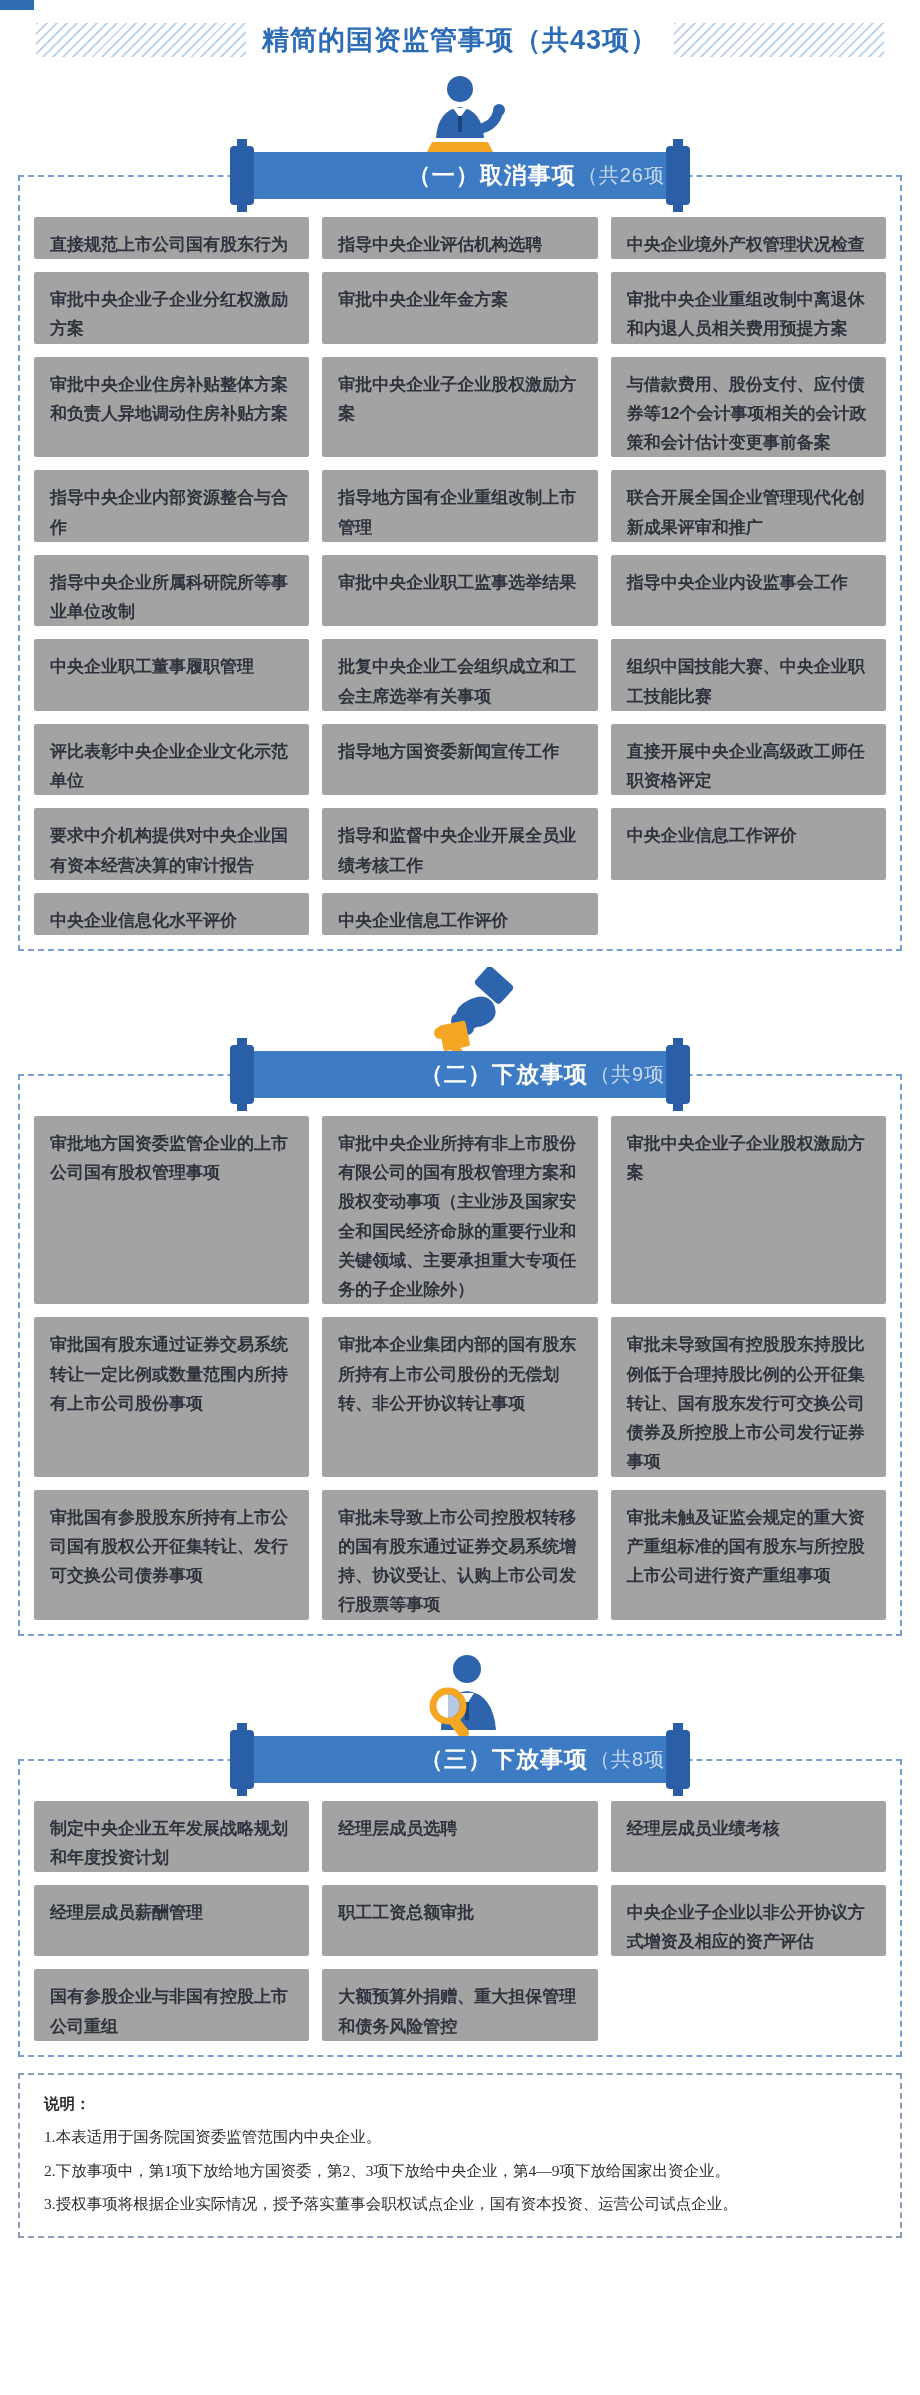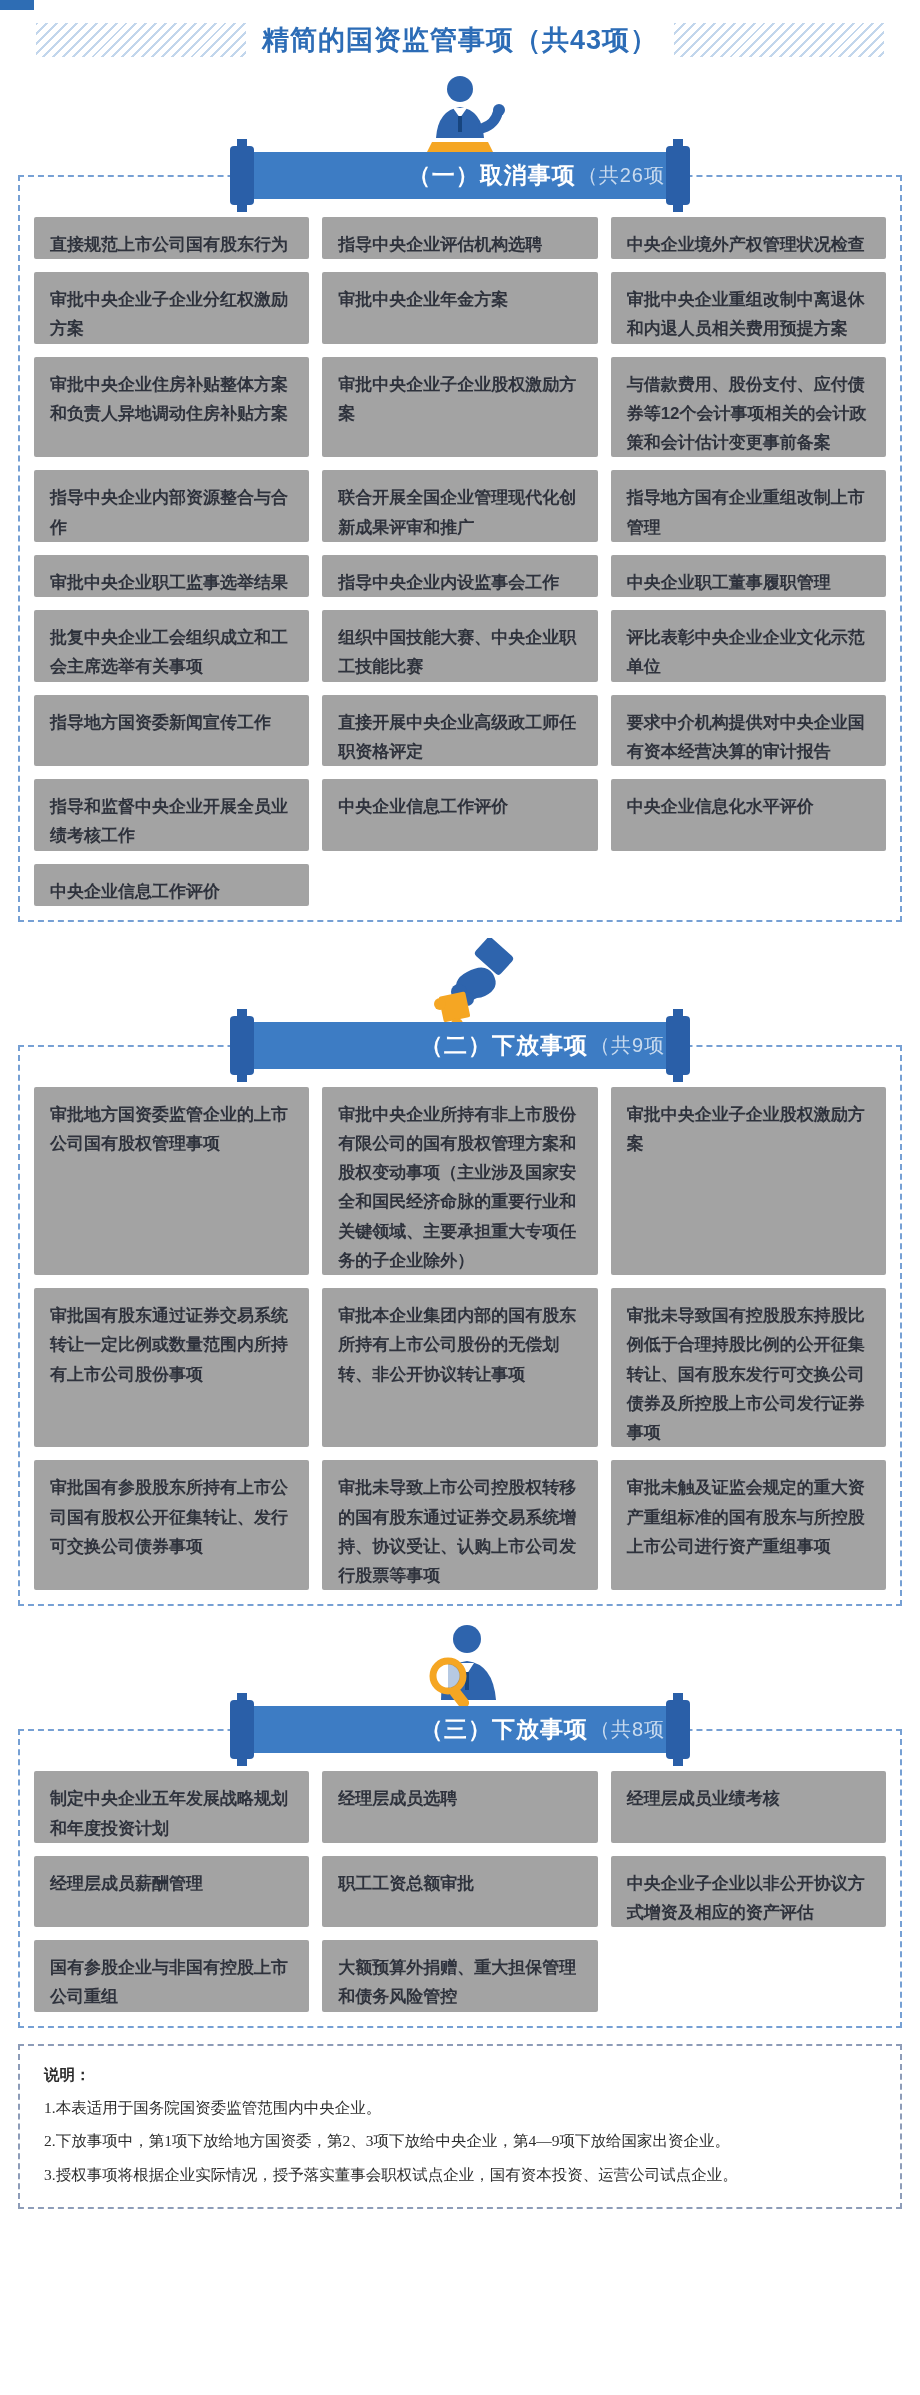--- a/index.html
+++ b/index.html
@@ -73,22 +73,23 @@
           <div class="cell">直接规范上市公司国有股东行为</div>
           <div class="cell">指导中央企业评估机构选聘</div>
           <div class="cell">中央企业境外产权管理状况检查</div>
           <div class="cell">审批中央企业子企业分红权激励方案</div>
           <div class="cell">审批中央企业年金方案</div>
           <div class="cell">审批中央企业重组改制中离退休和内退人员相关费用预提方案</div>
           <div class="cell">审批中央企业住房补贴整体方案和负责人异地调动住房补贴方案</div>
           <div class="cell">审批中央企业子企业股权激励方案</div>
           <div class="cell">与借款费用、股份支付、应付债券等12个会计事项相关的会计政策和会计估计变更事前备案</div>
           <div class="cell">指导中央企业内部资源整合与合作</div>
+          <div class="cell">指导地方国有企业重组改制上市管理</div>
           <div class="cell">联合开展全国企业管理现代化创新成果评审和推广</div>
-          <div class="cell">指导地方国有企业重组改制上市管理</div>
+          <div class="cell">指导中央企业所属科研院所等事业单位改制</div>
           <div class="cell">审批中央企业职工监事选举结果</div>
           <div class="cell">指导中央企业内设监事会工作</div>
           <div class="cell">中央企业职工董事履职管理</div>
           <div class="cell">批复中央企业工会组织成立和工会主席选举有关事项</div>
           <div class="cell">组织中国技能大赛、中央企业职工技能比赛</div>
           <div class="cell">评比表彰中央企业企业文化示范单位</div>
           <div class="cell">指导地方国资委新闻宣传工作</div>
           <div class="cell">直接开展中央企业高级政工师任职资格评定</div>
           <div class="cell">要求中介机构提供对中央企业国有资本经营决算的审计报告</div>
           <div class="cell">指导和监督中央企业开展全员业绩考核工作</div>

